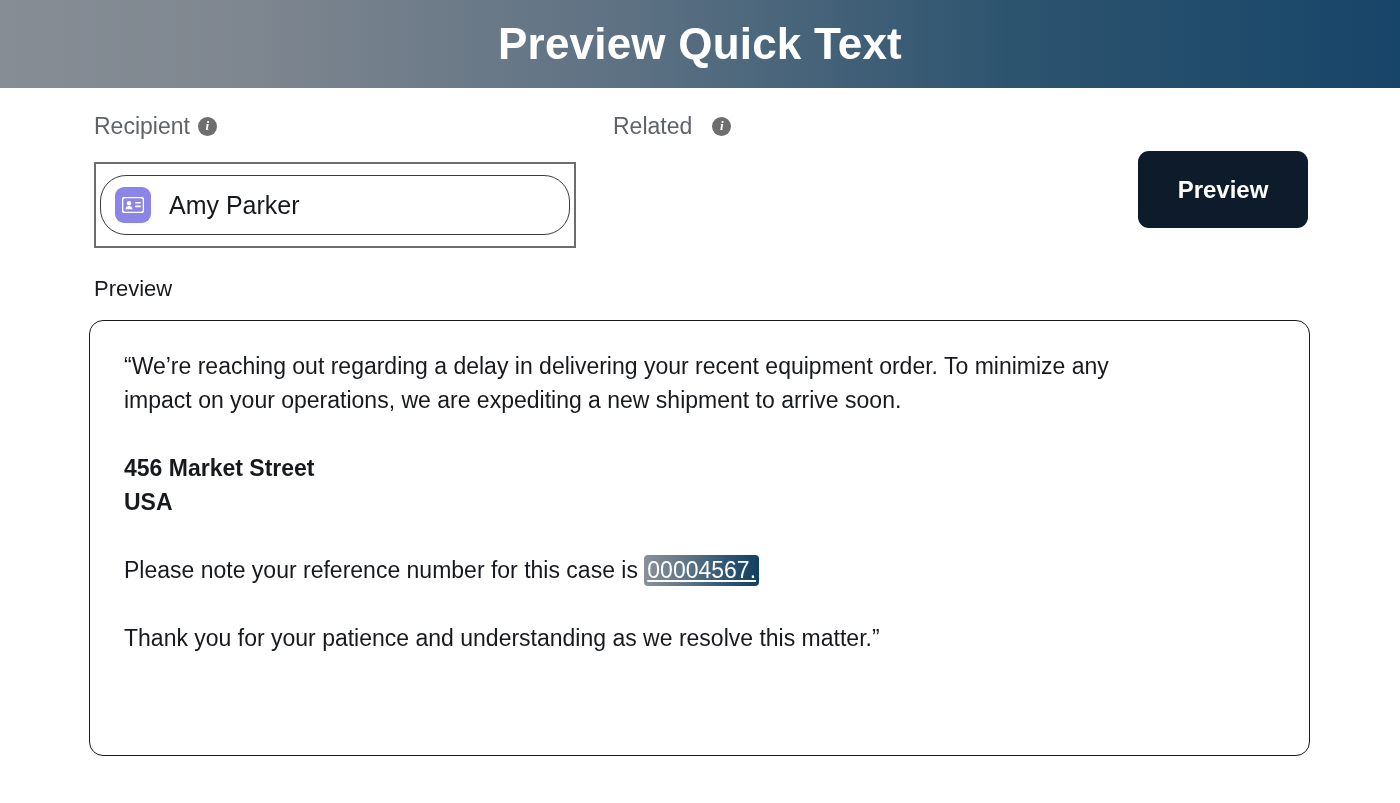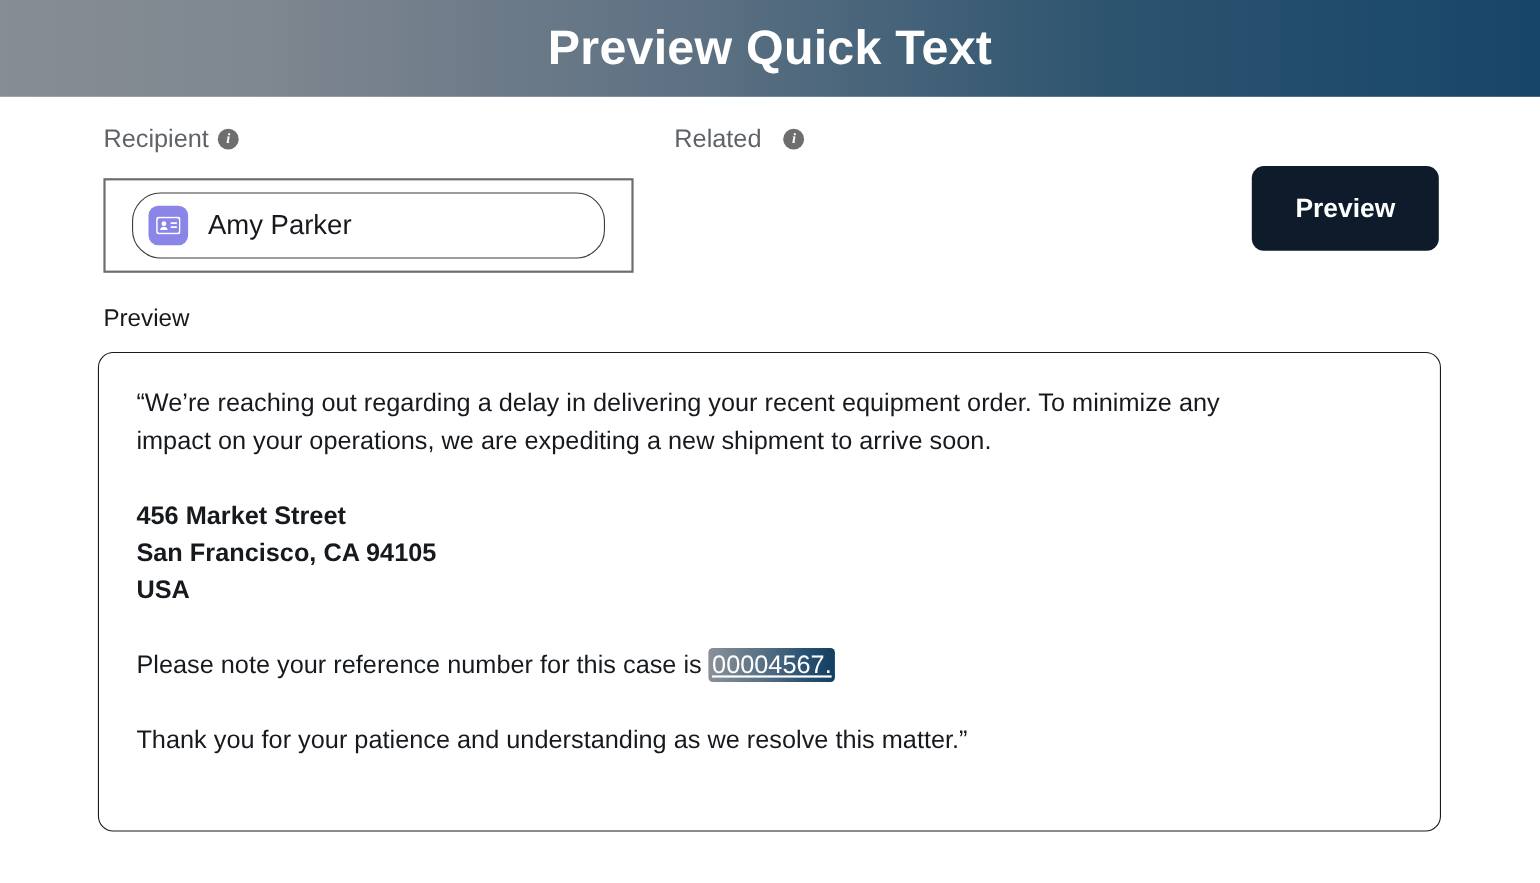--- a/index.html
+++ b/index.html
@@ -76,21 +76,21 @@
     font-size: 13px;
     font-weight: bold;
     font-style: italic;
     font-family: "Liberation Serif", serif;
     flex: none;
   }
 
   .field-outer {
     border: 2px solid #6d6d6d;
     background: #ffffff;
-    padding: 11px 24px;
+    padding: 11px 4px;
     box-sizing: border-box;
   }
   .field-inner {
     border: 1px solid #3c3c3c;
     border-radius: 26px;
     height: 60px;
     display: flex;
     align-items: center;
     padding: 0 14px;
     box-sizing: border-box;
@@ -213,21 +213,20 @@
 
   <div class="preview-heading">Preview</div>
 
   <div class="preview-card">
     <p class="msg-p">“We’re reaching out regarding a delay in delivering your recent equipment order. To minimize any</p>
     <p class="msg-p">impact on your operations, we are expediting a new shipment to arrive soon.</p>
 
     <div class="msg-spacer"></div>
 
     <p class="msg-p bold">456 Market Street</p>
-    <p class="msg-p bold">San Francisco, CA 94105</p>
     <p class="msg-p bold">USA</p>
 
     <div class="msg-spacer"></div>
 
     <p class="msg-p"><span>Please note your reference number for this case is </span><span class="ref-highlight">00004567.</span></p>
 
     <div class="msg-spacer"></div>
 
     <p class="msg-p">Thank you for your patience and understanding as we resolve this matter.”</p>
   </div>

